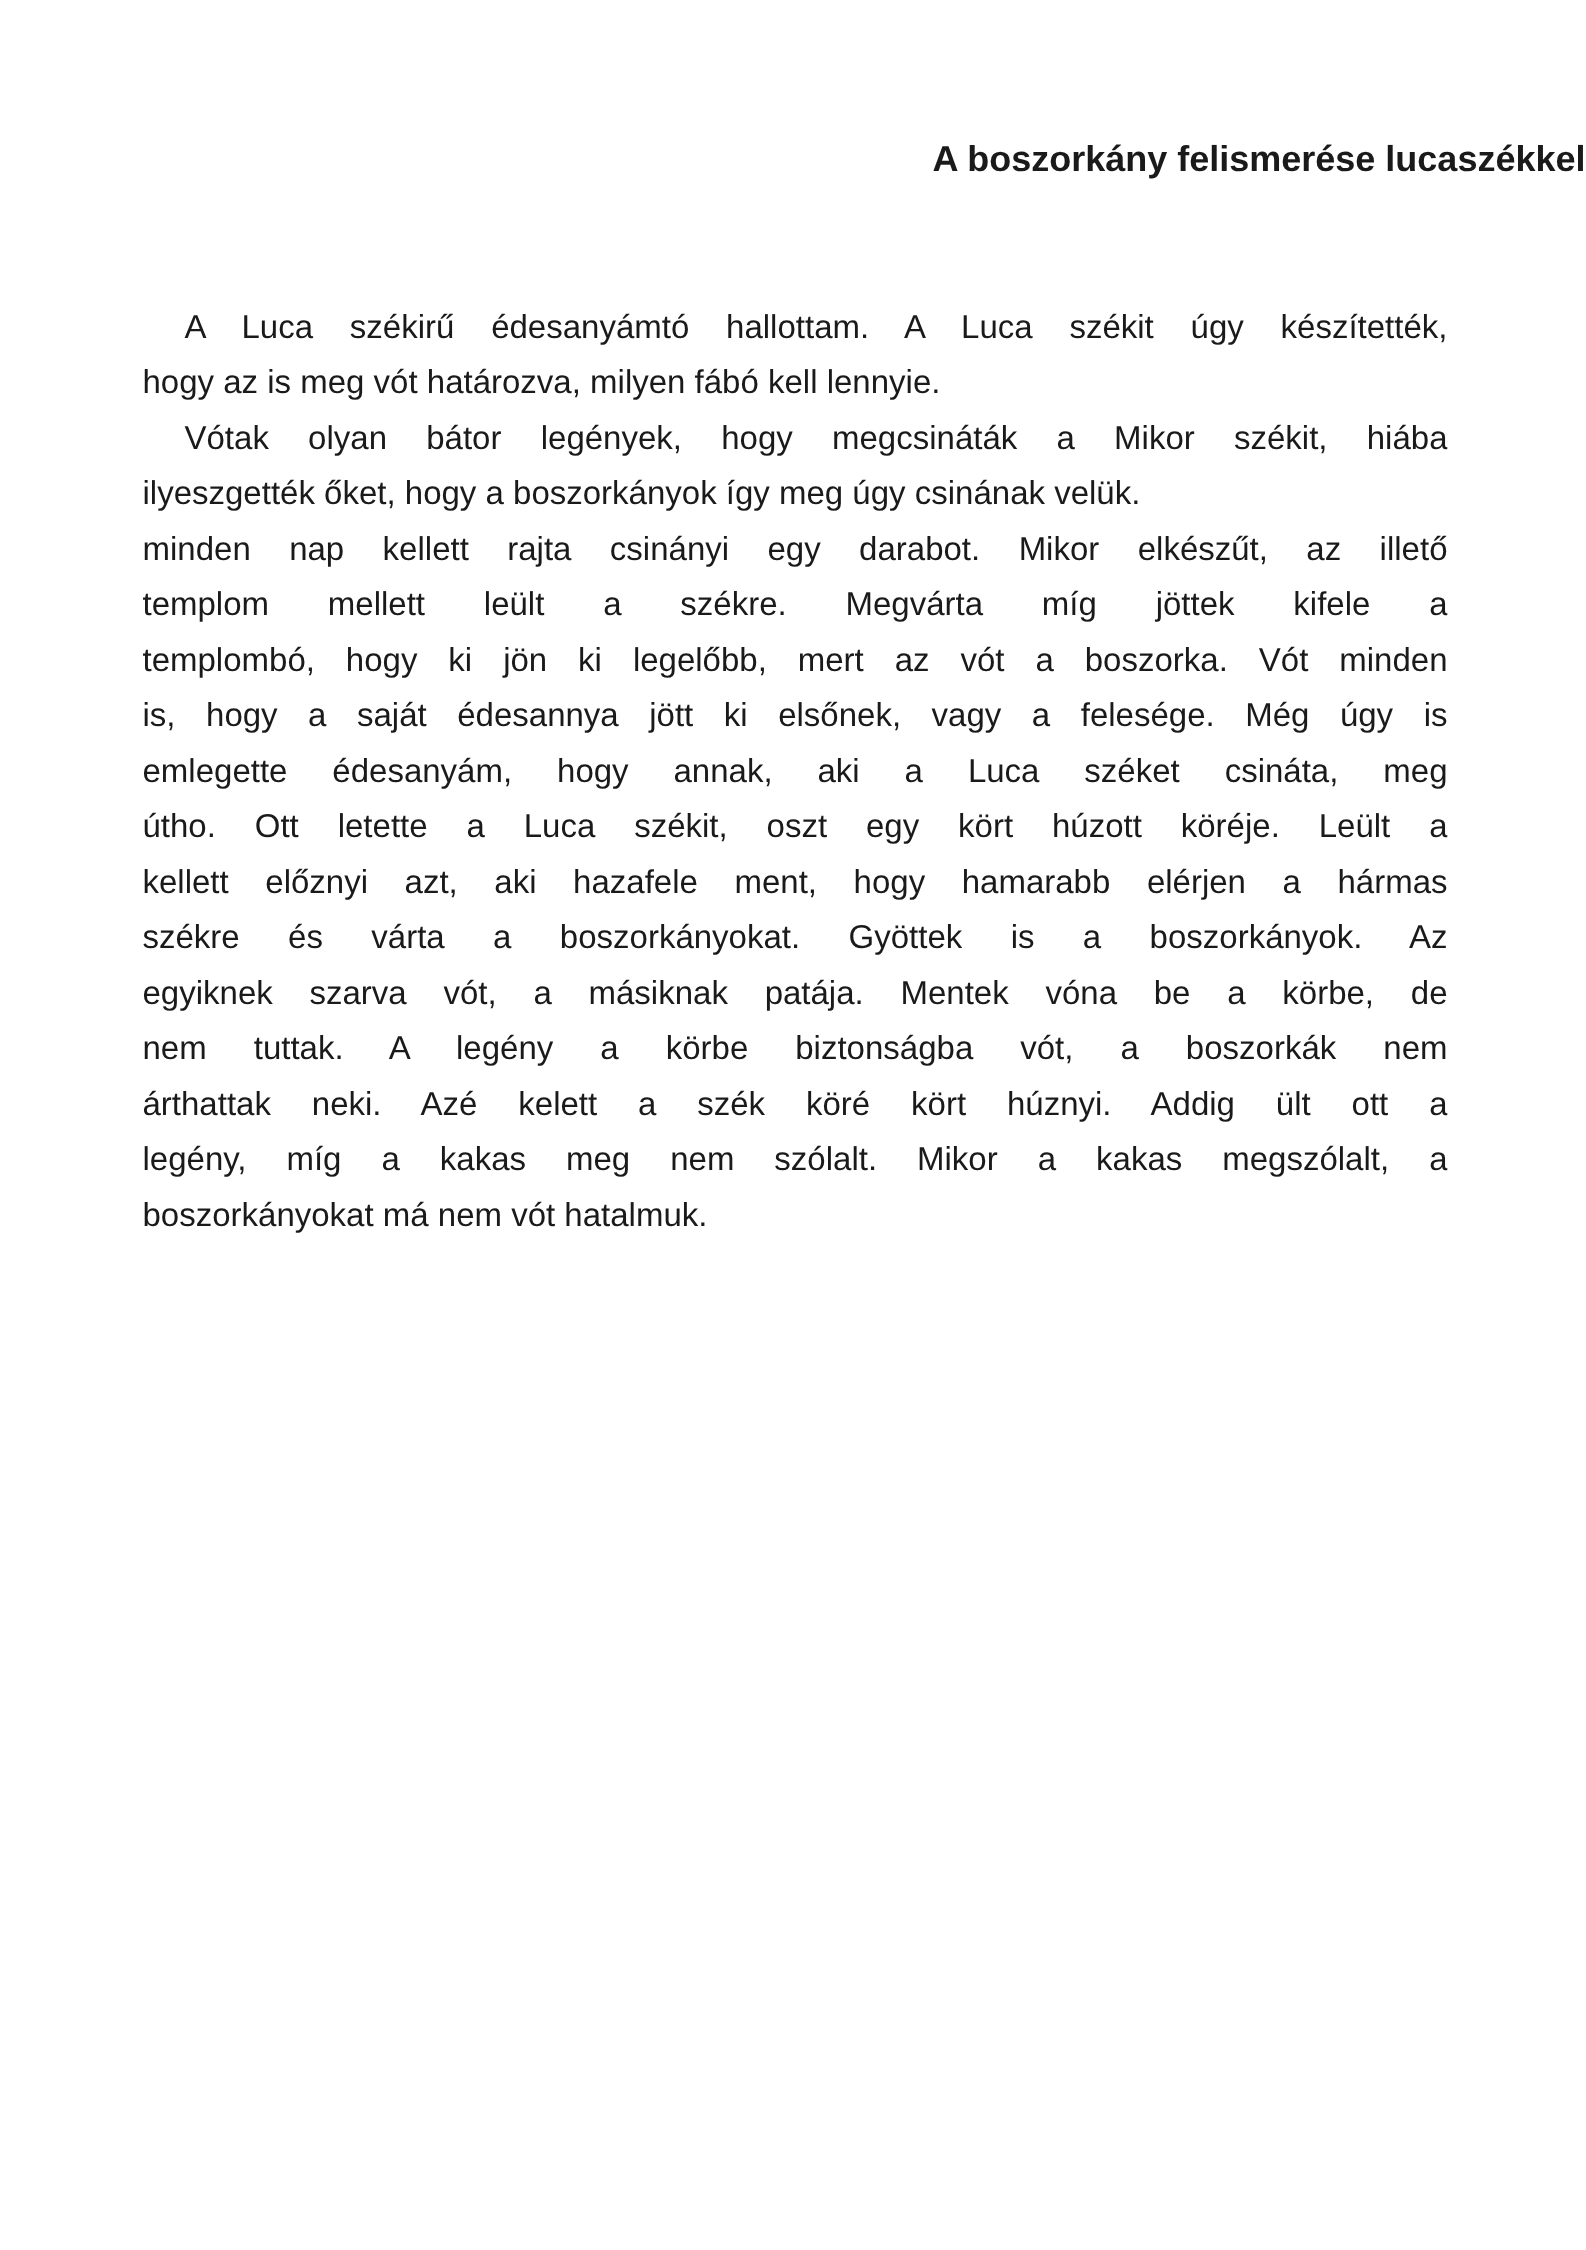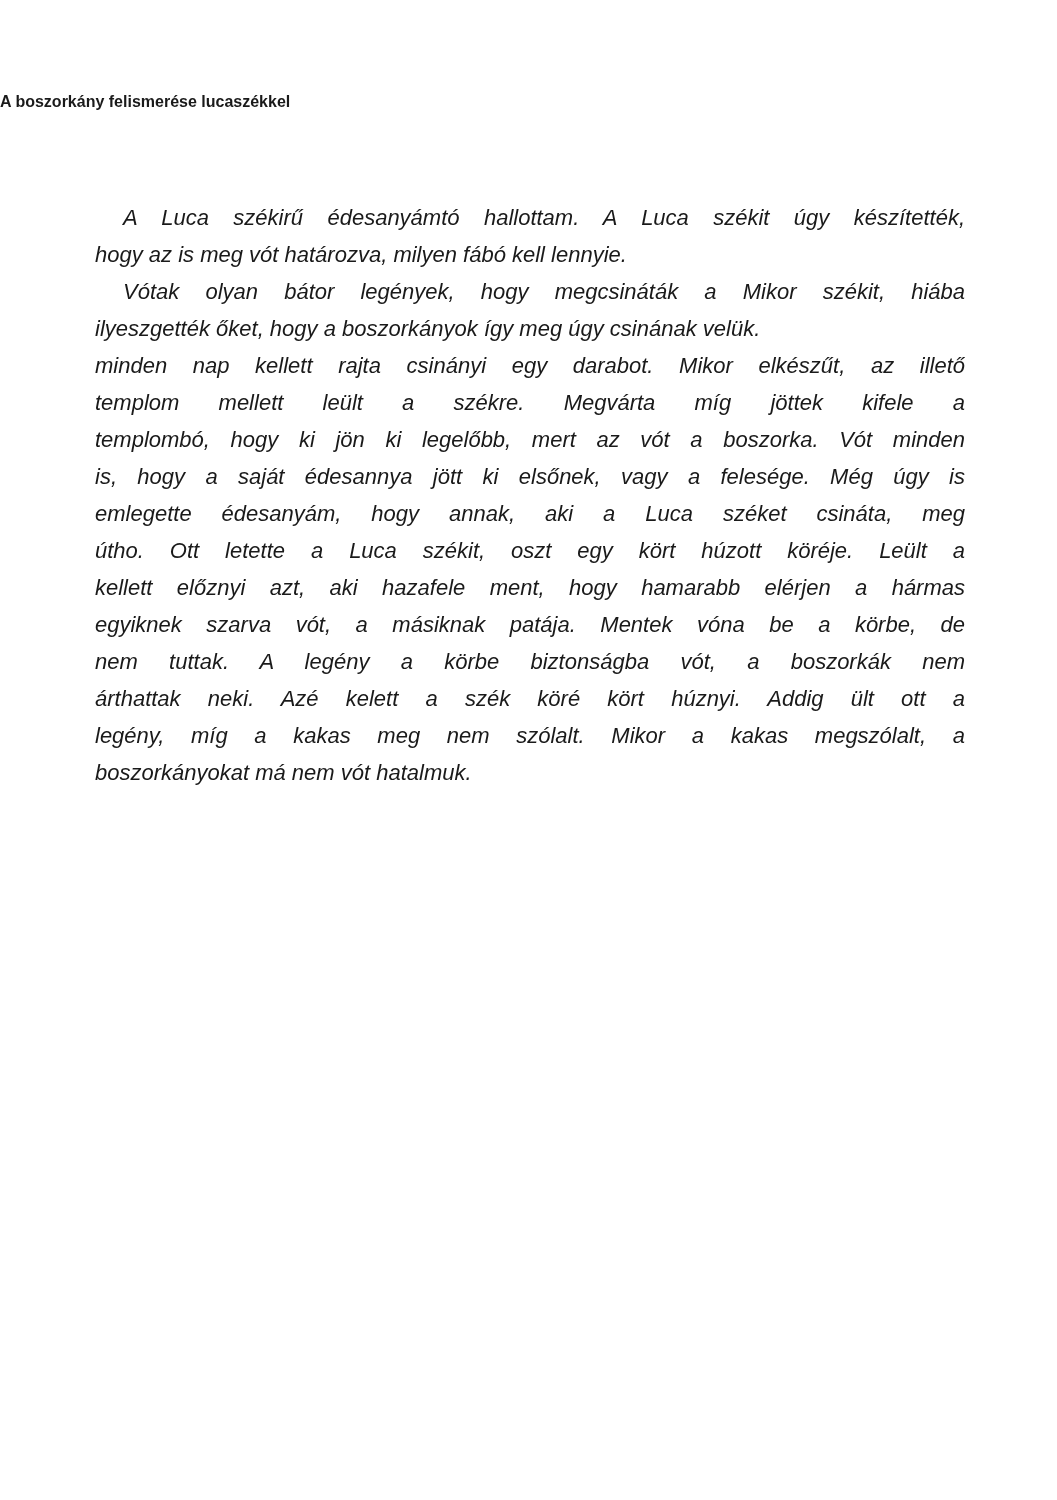--- a/index.html
+++ b/index.html
@@ -14,22 +14,22 @@
     background: #ffffff;
     color: #1a1a1a;
     font-family: "Liberation Sans", "DejaVu Sans", sans-serif;
     overflow: hidden;
   }
   .doc-title {
     position: absolute;
     top: 93px;
     left: 0;
     width: 100%;
-    text-align: left;
-    font-size: 16px;
+    text-align: right;
+    font-size: 24px;
     font-weight: bold;
     letter-spacing: 0px;
     margin: 0;
   }
   .doc-body {
     position: absolute;
     top: 199px;
     left: 95px;
     width: 870px;
     font-size: 22px;
@@ -38,21 +38,20 @@
     margin: 0;
     padding: 0;
   }
   .text-line {
     line-height: 37px;
     height: 37px;
     text-align: justify;
     text-align-last: justify;
     white-space: normal;
     overflow: hidden;
-    font-style: italic;
   }
   .text-line.first {
     padding-left: 28px;
   }
   .text-line.last {
     text-align: center;
     text-align-last: left;
   }
 </style>
 </head>
@@ -70,20 +69,21 @@
         <div class="text-line last">ilyeszgették őket, hogy a boszorkányok így meg úgy csinának velük.</div>
       </div>
       <div class="paragraph">
         <div class="text-line">minden nap kellett rajta csinányi egy darabot. Mikor elkészűt, az illető</div>
         <div class="text-line">templom mellett leült a székre. Megvárta míg jöttek kifele a</div>
         <div class="text-line">templombó, hogy ki jön ki legelőbb, mert az vót a boszorka. Vót minden</div>
         <div class="text-line">is, hogy a saját édesannya jött ki elsőnek, vagy a felesége. Még úgy is</div>
         <div class="text-line">emlegette édesanyám, hogy annak, aki a Luca széket csináta, meg</div>
         <div class="text-line">útho. Ott letette a Luca székit, oszt egy kört húzott köréje. Leült a</div>
         <div class="text-line">kellett előznyi azt, aki hazafele ment, hogy hamarabb elérjen a hármas</div>
+        <div class="text-line">székre és várta a boszorkányokat. Gyöttek is a boszorkányok. Az</div>
         <div class="text-line">egyiknek szarva vót, a másiknak patája. Mentek vóna be a körbe, de</div>
         <div class="text-line">nem tuttak. A legény a körbe biztonságba vót, a boszorkák nem</div>
         <div class="text-line">árthattak neki. Azé kelett a szék köré kört húznyi. Addig ült ott a</div>
         <div class="text-line">legény, míg a kakas meg nem szólalt. Mikor a kakas megszólalt, a</div>
         <div class="text-line last">boszorkányokat má nem vót hatalmuk.</div>
       </div>
     </div>
 </div>
 
 </body></html>

